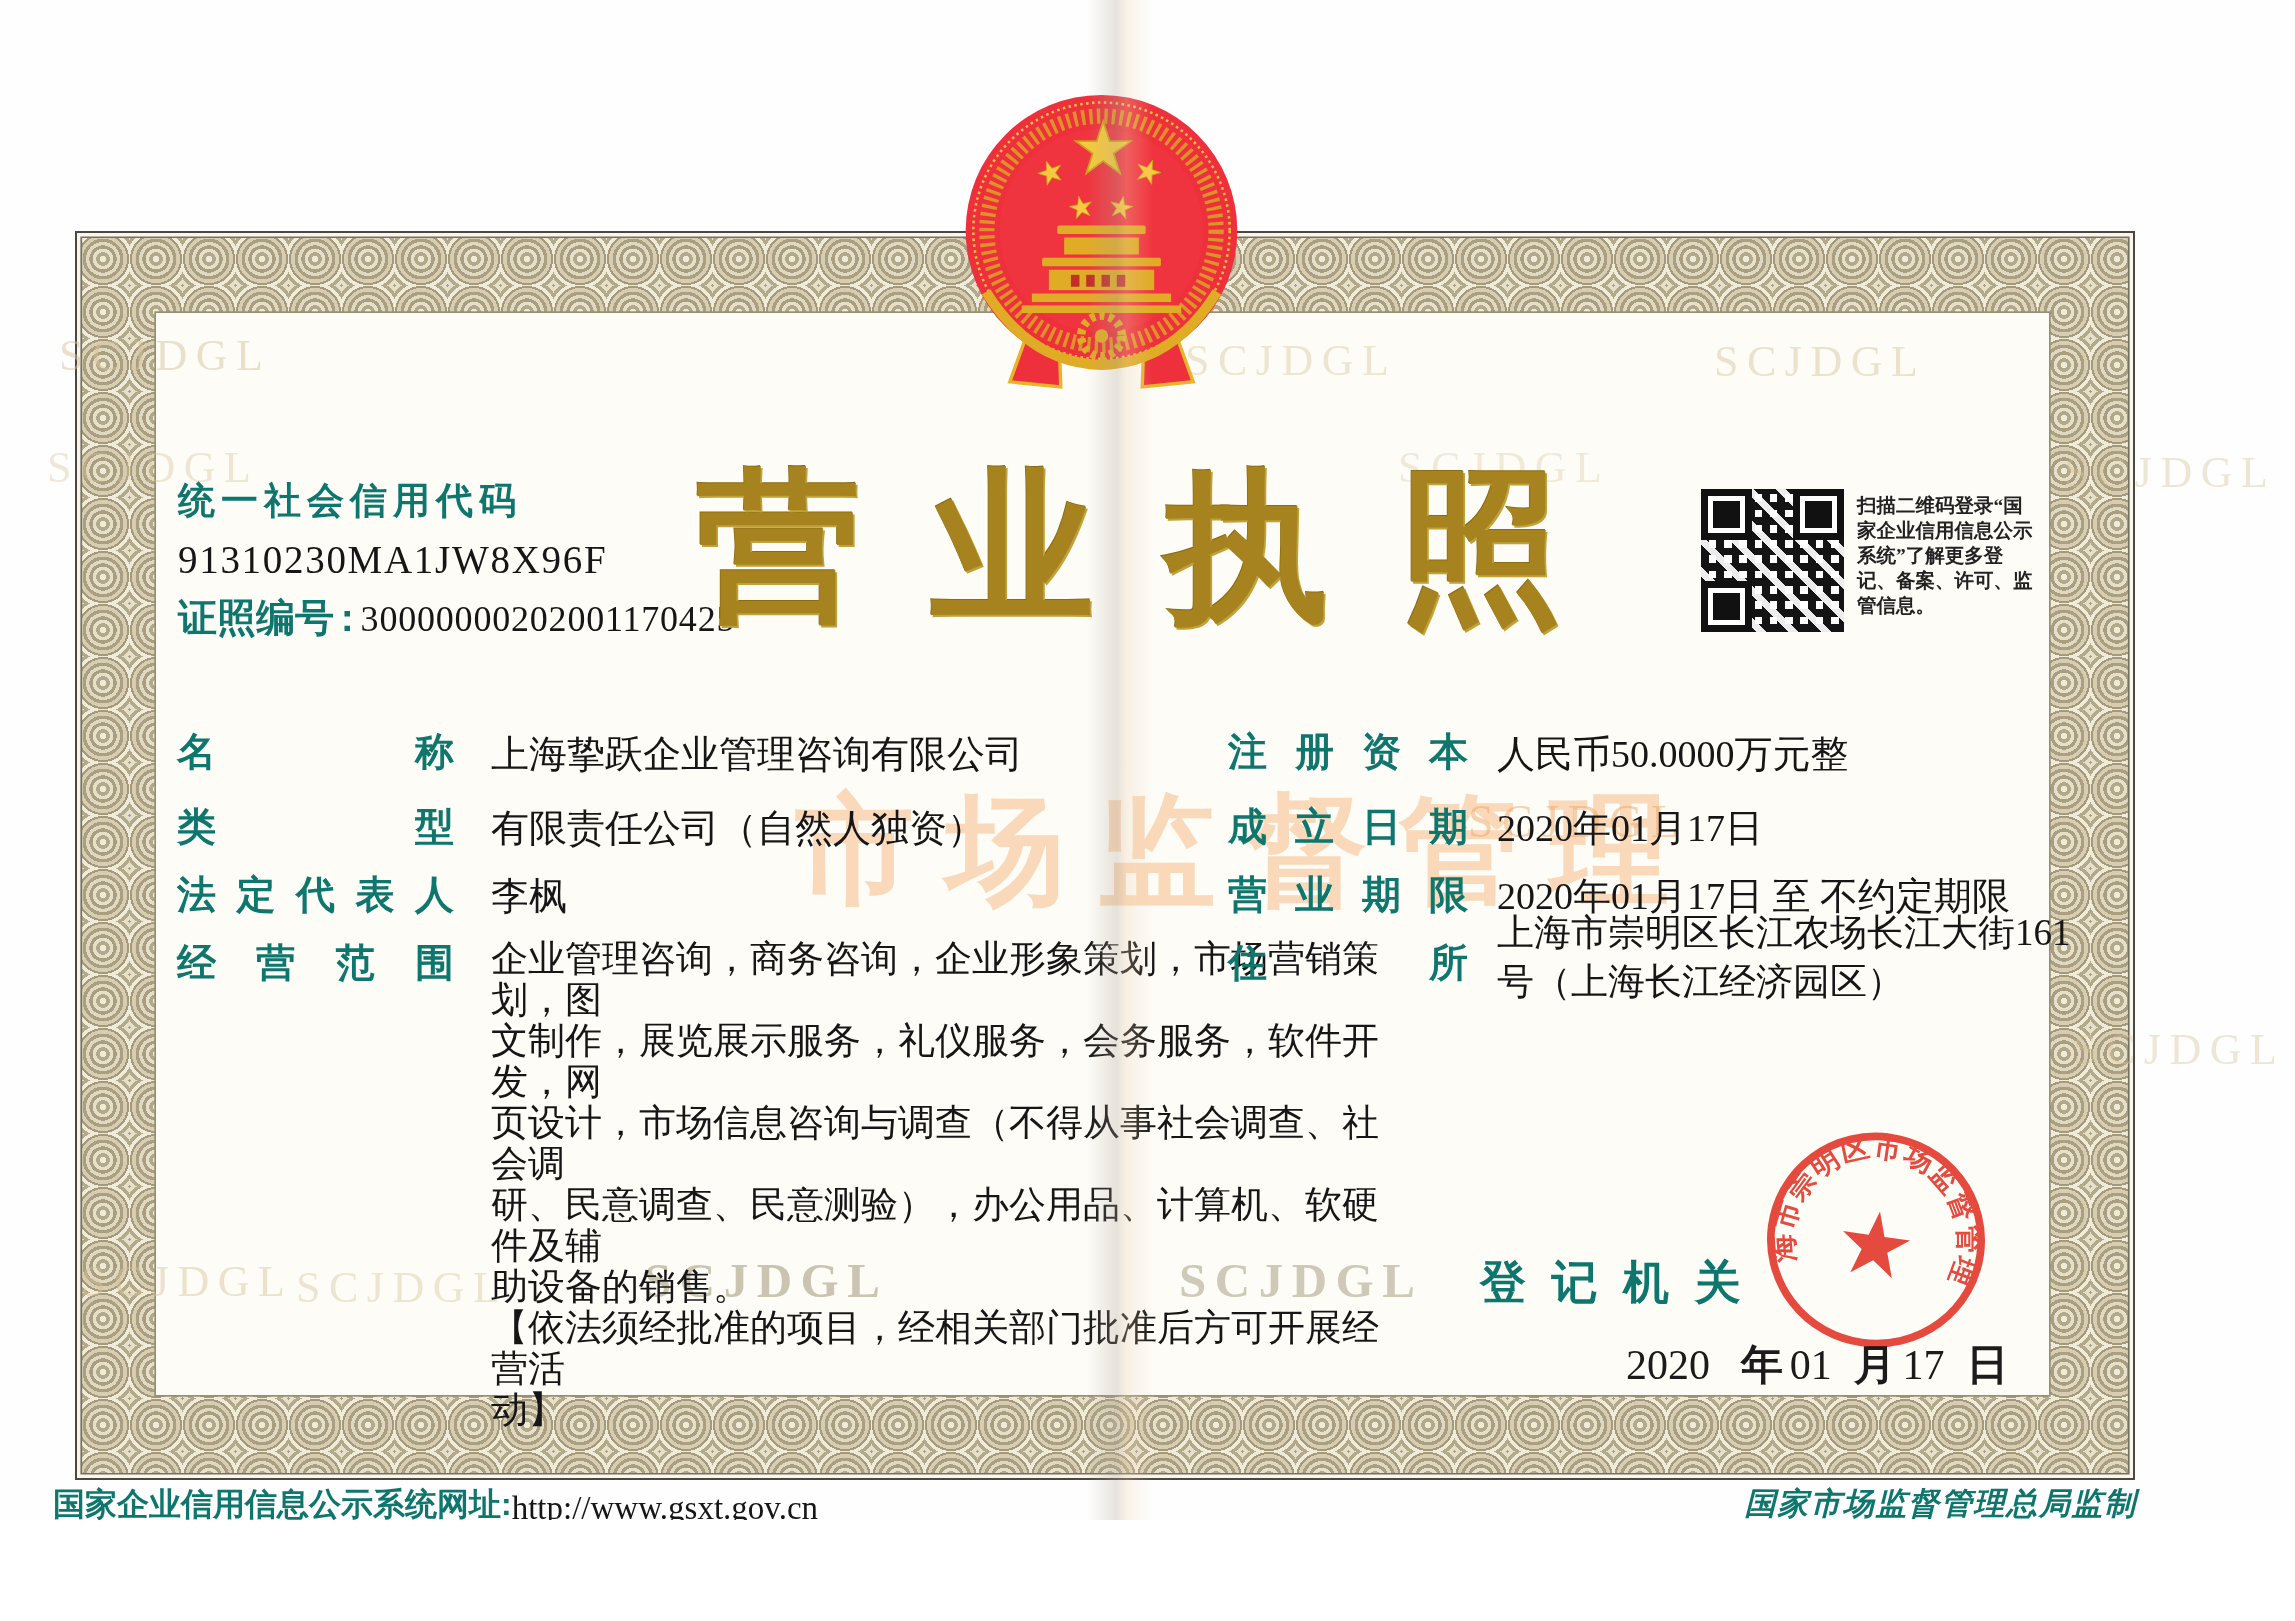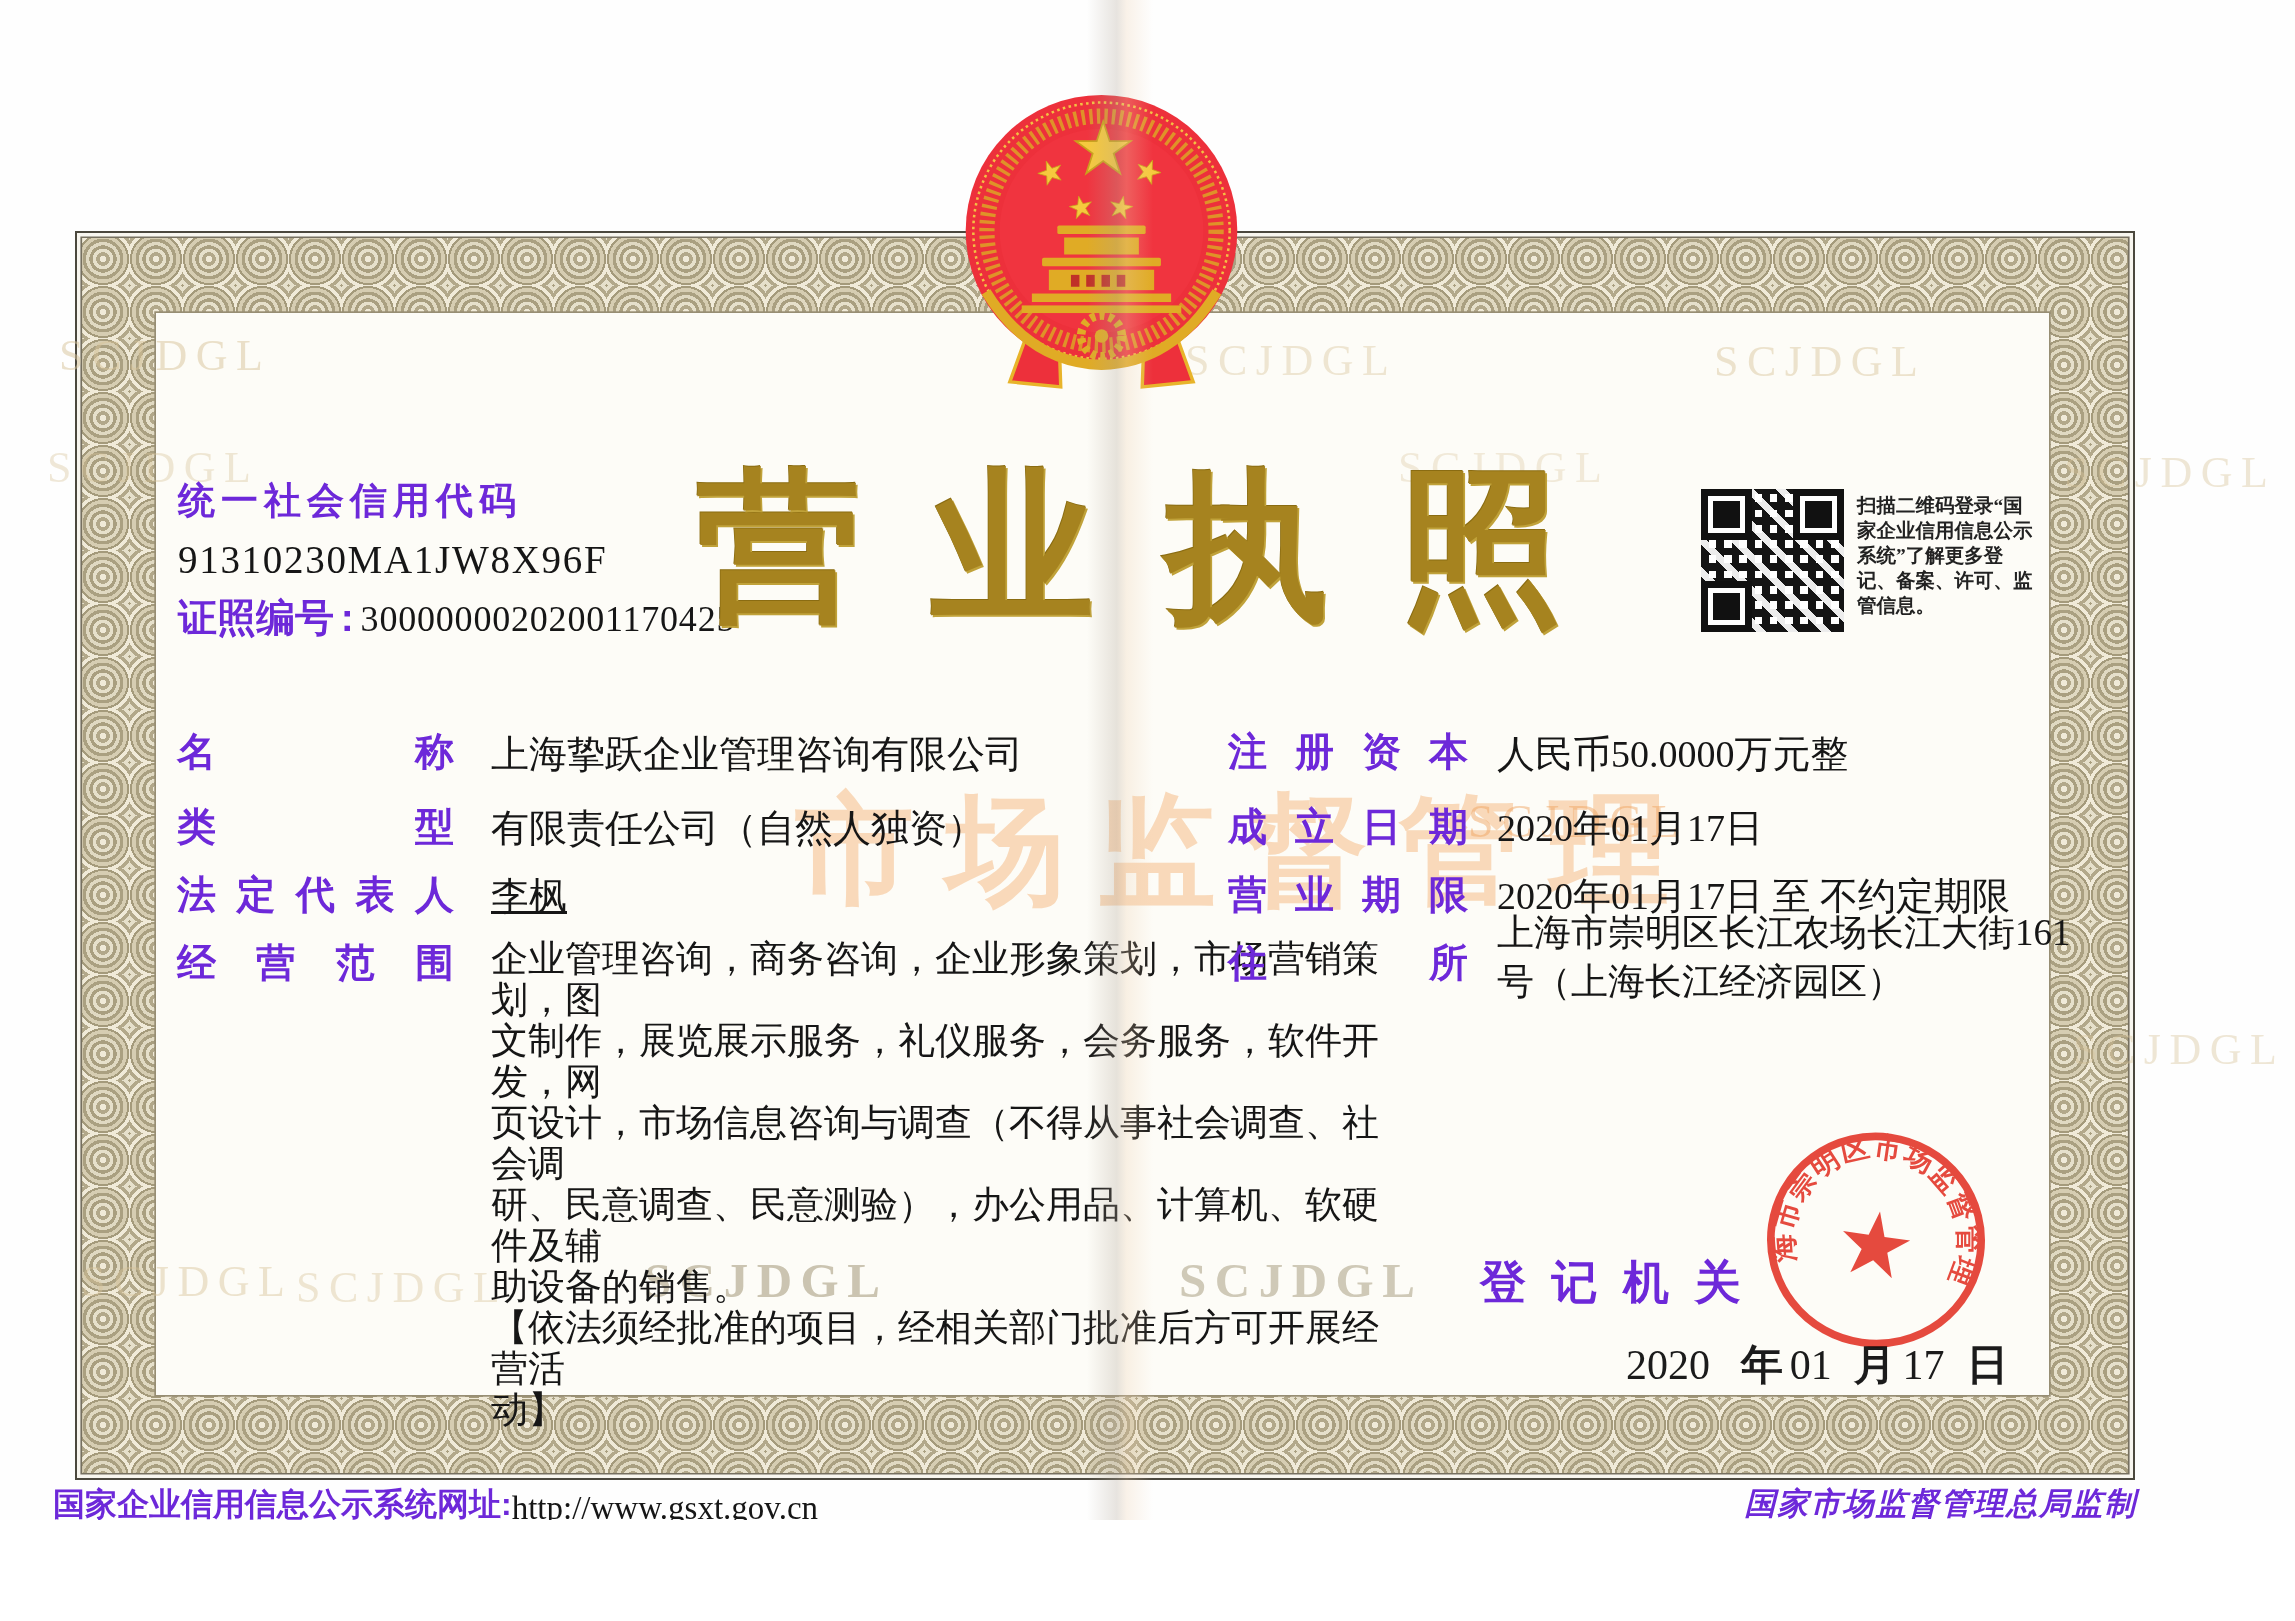--- a/index.html
+++ b/index.html
@@ -23,21 +23,21 @@
       color:#d8c49a;font-size:44px;z-index:3;white-space:nowrap;}
   .wm-gray{color:#aaa083;font-weight:700;font-size:49px;}
   .wm-orange{color:#f0a868;}
   .wm-center{position:absolute;font-family:"Liberation Serif",serif;font-weight:700;
       color:rgba(242,166,96,.40);font-size:119px;letter-spacing:32px;z-index:3;white-space:nowrap;}
 
   .fold{position:absolute;left:1087px;top:0;width:66px;height:1622px;z-index:9;pointer-events:none;
         background:linear-gradient(90deg,rgba(180,170,158,0) 0%,rgba(177,166,152,.30) 45%,rgba(236,208,176,.28) 60%,rgba(180,170,158,0) 100%);}
 
   
-  .lbl{font-family:"Liberation Sans",sans-serif;font-weight:700;color:#6d28d9;}
+  .lbl{font-family:"Liberation Sans",sans-serif;font-weight:700;color:#0f766e;}
   .val{font-family:"Liberation Serif",serif;color:#161616;}
   .jl{display:block;width:277px;text-align:justify;text-align-last:justify;}
   .jr{display:block;width:240px;text-align:justify;text-align-last:justify;}
   .row-lbl{position:absolute;font-size:39px;line-height:46px;z-index:5;}
   .row-val{position:absolute;font-size:38px;line-height:46px;z-index:5;white-space:nowrap;}
   .pre{white-space:pre-line;}
 
   .title{position:absolute;left:697px;top:455px;font-size:163px;line-height:183px;
          font-family:"Liberation Sans",sans-serif;font-weight:900;letter-spacing:71px;
          color:var(--gold);text-shadow:1.7px 1.7px 0 #c0a23a, -0.8px -0.8px 0 #8a6c12;z-index:5;white-space:nowrap;}
@@ -152,21 +152,21 @@
   </div>
   <div class="qr-caption">扫描二维码登录“国家企业信用信息公示系统”了解更多登记、备案、许可、监管信息。</div>
 
   <div class="lbl jl row-lbl" style="left:177px;top:729px;">名称</div>
   <div class="val row-val" style="left:491px;top:731px;">上海挚跃企业管理咨询有限公司</div>
 
   <div class="lbl jl row-lbl" style="left:177px;top:804px;">类型</div>
   <div class="val row-val" style="left:491px;top:805px;">有限责任公司（自然人独资）</div>
 
   <div class="lbl jl row-lbl" style="left:177px;top:872px;">法定代表人</div>
-  <div class="val row-val" style="left:491px;top:873px;text-decoration:underline;">李枫</div>
+  <div class="val row-val" style="left:491px;top:873px;">李枫</div>
 
   <div class="lbl jl row-lbl" style="left:177px;top:940px;">经营范围</div>
   <div class="val scope-val pre">企业管理咨询，商务咨询，企业形象策划，市场营销策划，图
 文制作，展览展示服务，礼仪服务，会务服务，软件开发，网
 页设计，市场信息咨询与调查（不得从事社会调查、社会调
 研、民意调查、民意测验），办公用品、计算机、软硬件及辅
 助设备的销售。
 【依法须经批准的项目，经相关部门批准后方可开展经营活
 动】</div>
 

